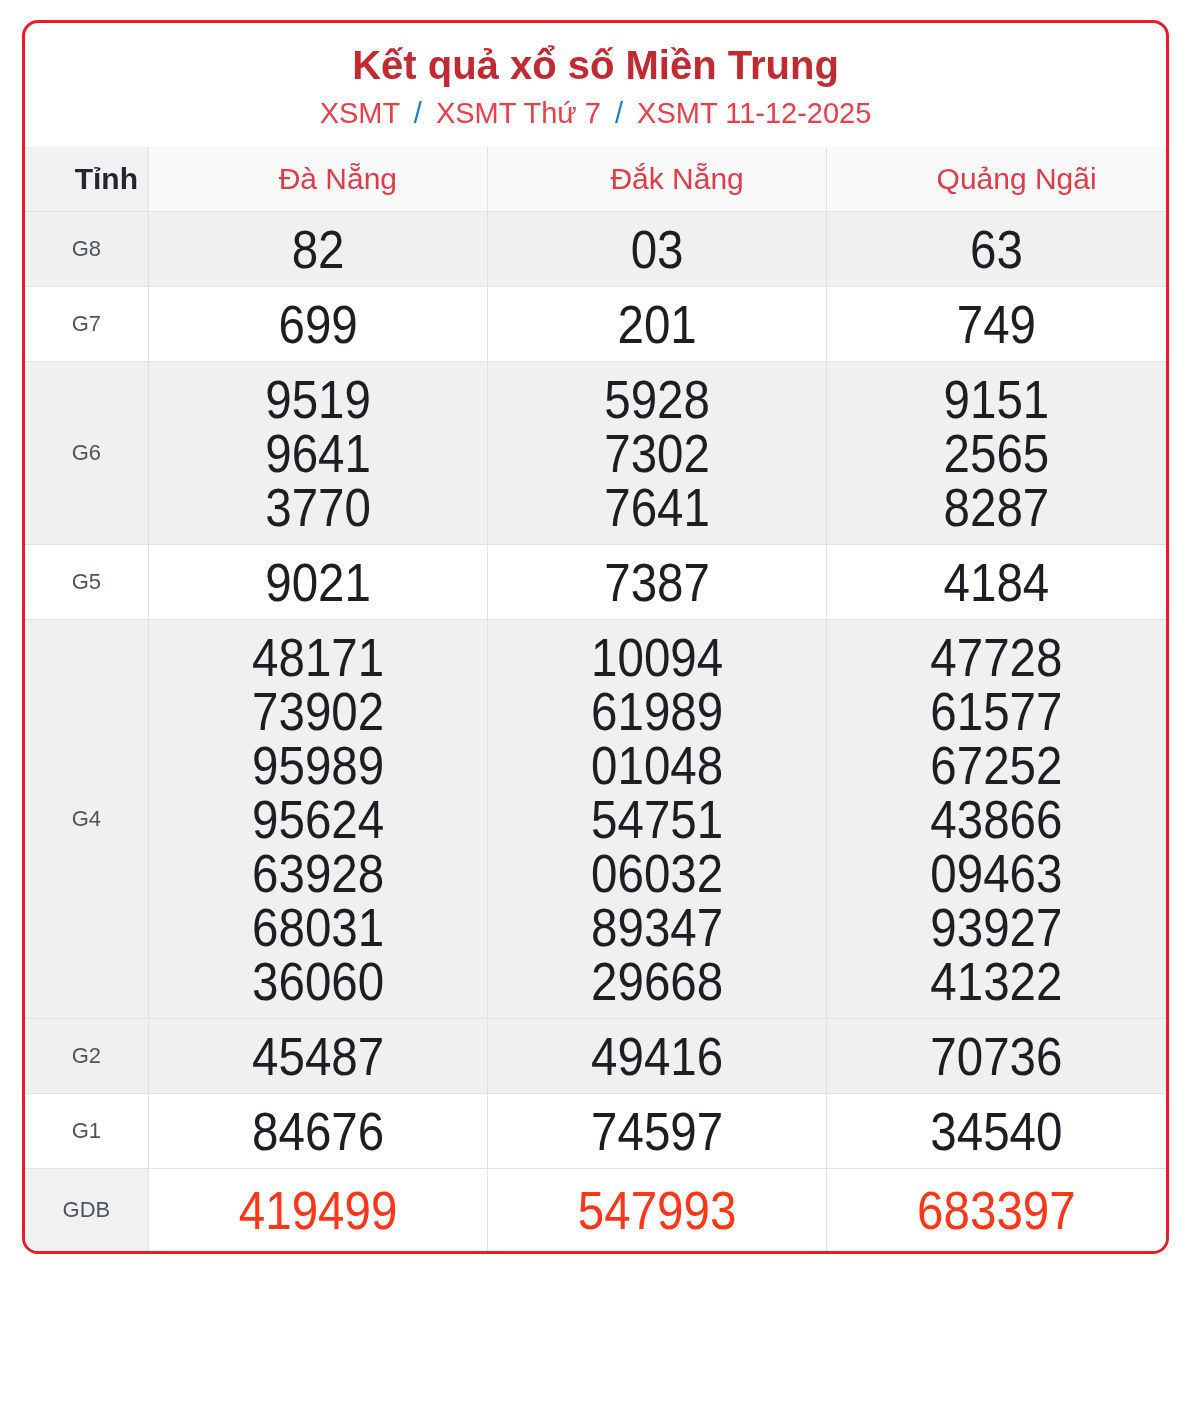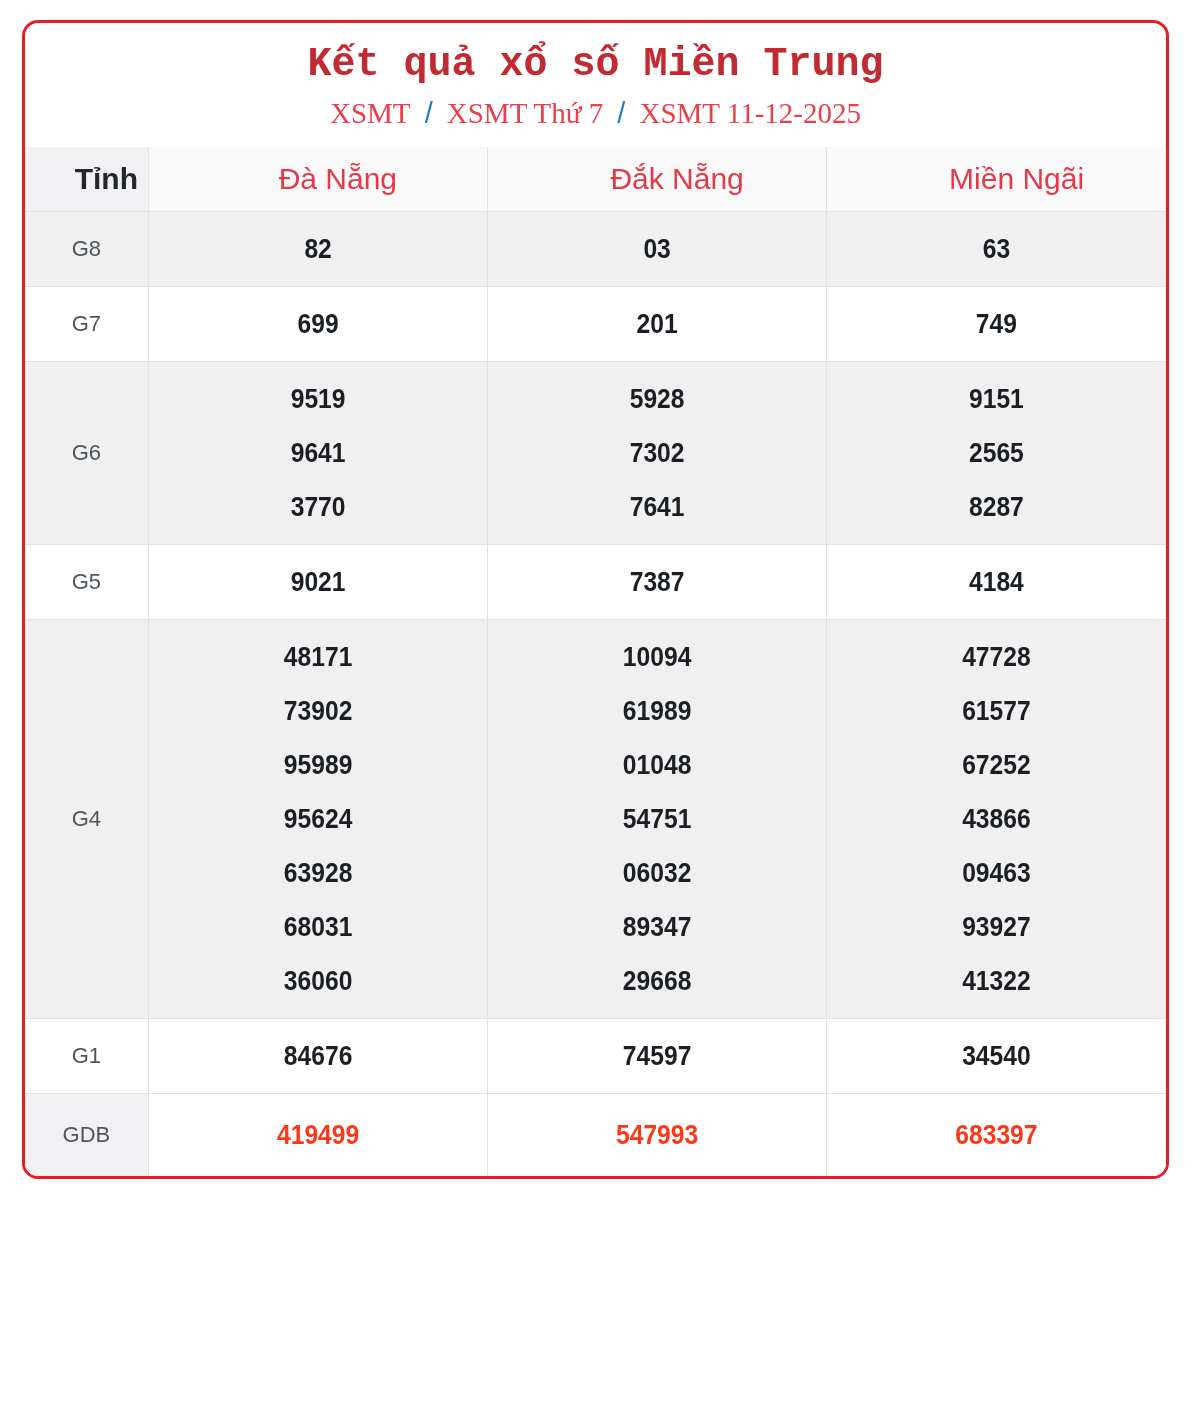--- a/index.html
+++ b/index.html
@@ -14,33 +14,31 @@
     border-radius: 16px;
     overflow: hidden;
     background: #ffffff;
   }
   .head { padding: 18px 10px 16px 10px; text-align: center; }
   .page-title {
     font-size: 40px;
     line-height: 48px;
     font-weight: bold;
     color: #c22a31;
-    font-family: Liberation Mono, monospace;
   }
   .breadcrumb {
     margin-top: 6px;
     font-size: 29px;
     line-height: 36px;
     color: #e8404a;
   }
   .breadcrumb a {
     color: #e8404a;
     text-decoration: none;
     cursor: pointer;
-    font-family: Liberation Serif, serif;
   }
   .breadcrumb .sep {
     color: #1d7ec2;
     padding: 0 6px;
   }
   table.results {
     width: 100%;
     border-collapse: collapse;
     table-layout: fixed;
   }
@@ -75,22 +73,22 @@
     margin-left: 17px;
   }
   tbody th.row-label {
     font-weight: normal;
     font-size: 22px;
     color: #4e555b;
     background: #ffffff;
   }
   tbody td.cell {
     padding: 10px 0;
-    font-weight: bold;
-    font-size: 28px;
+    font-weight: normal;
+    font-size: 54px;
     line-height: 54px;
     color: #1b1f24;
     white-space: pre-line;
     background: #ffffff;
   }
   tbody td.cell .nums {
     display: block;
     transform: scaleX(0.88);
     transform-origin: 50% 50%;
     white-space: pre-line;
@@ -120,21 +118,21 @@
       <col class="c-label">
         <col class="c-prov">
         <col class="c-prov">
         <col class="c-prov">
     </colgroup>
     <thead>
       <tr>
         <th class="corner">Tỉnh</th>
         <th class="province">Đà Nẵng</th>
         <th class="province">Đắk Nẵng</th>
-        <th class="province">Miền Ngãi</th>
+        <th class="province">Quảng Ngãi</th>
       </tr>
     </thead>
     <tbody>
       <tr class="shade">
         <th class="row-label">G8</th>
         <td class="cell"><span class="nums">82</span></td>
         <td class="cell"><span class="nums">03</span></td>
         <td class="cell"><span class="nums">63</span></td>
       </tr>
       <tr>
@@ -178,20 +176,26 @@
 89347
 29668</span></td>
         <td class="cell"><span class="nums">47728
 61577
 67252
 43866
 09463
 93927
 41322</span></td>
       </tr>
+      <tr class="shade">
+        <th class="row-label">G2</th>
+        <td class="cell highlight"><span class="nums">45487</span></td>
+        <td class="cell"><span class="nums">49416</span></td>
+        <td class="cell"><span class="nums">70736</span></td>
+      </tr>
       <tr>
         <th class="row-label">G1</th>
         <td class="cell"><span class="nums">84676</span></td>
         <td class="cell"><span class="nums">74597</span></td>
         <td class="cell"><span class="nums">34540</span></td>
       </tr>
       <tr class="row-gdb">
         <th class="row-label">GDB</th>
         <td class="cell"><span class="nums">419499</span></td>
         <td class="cell"><span class="nums">547993</span></td>

